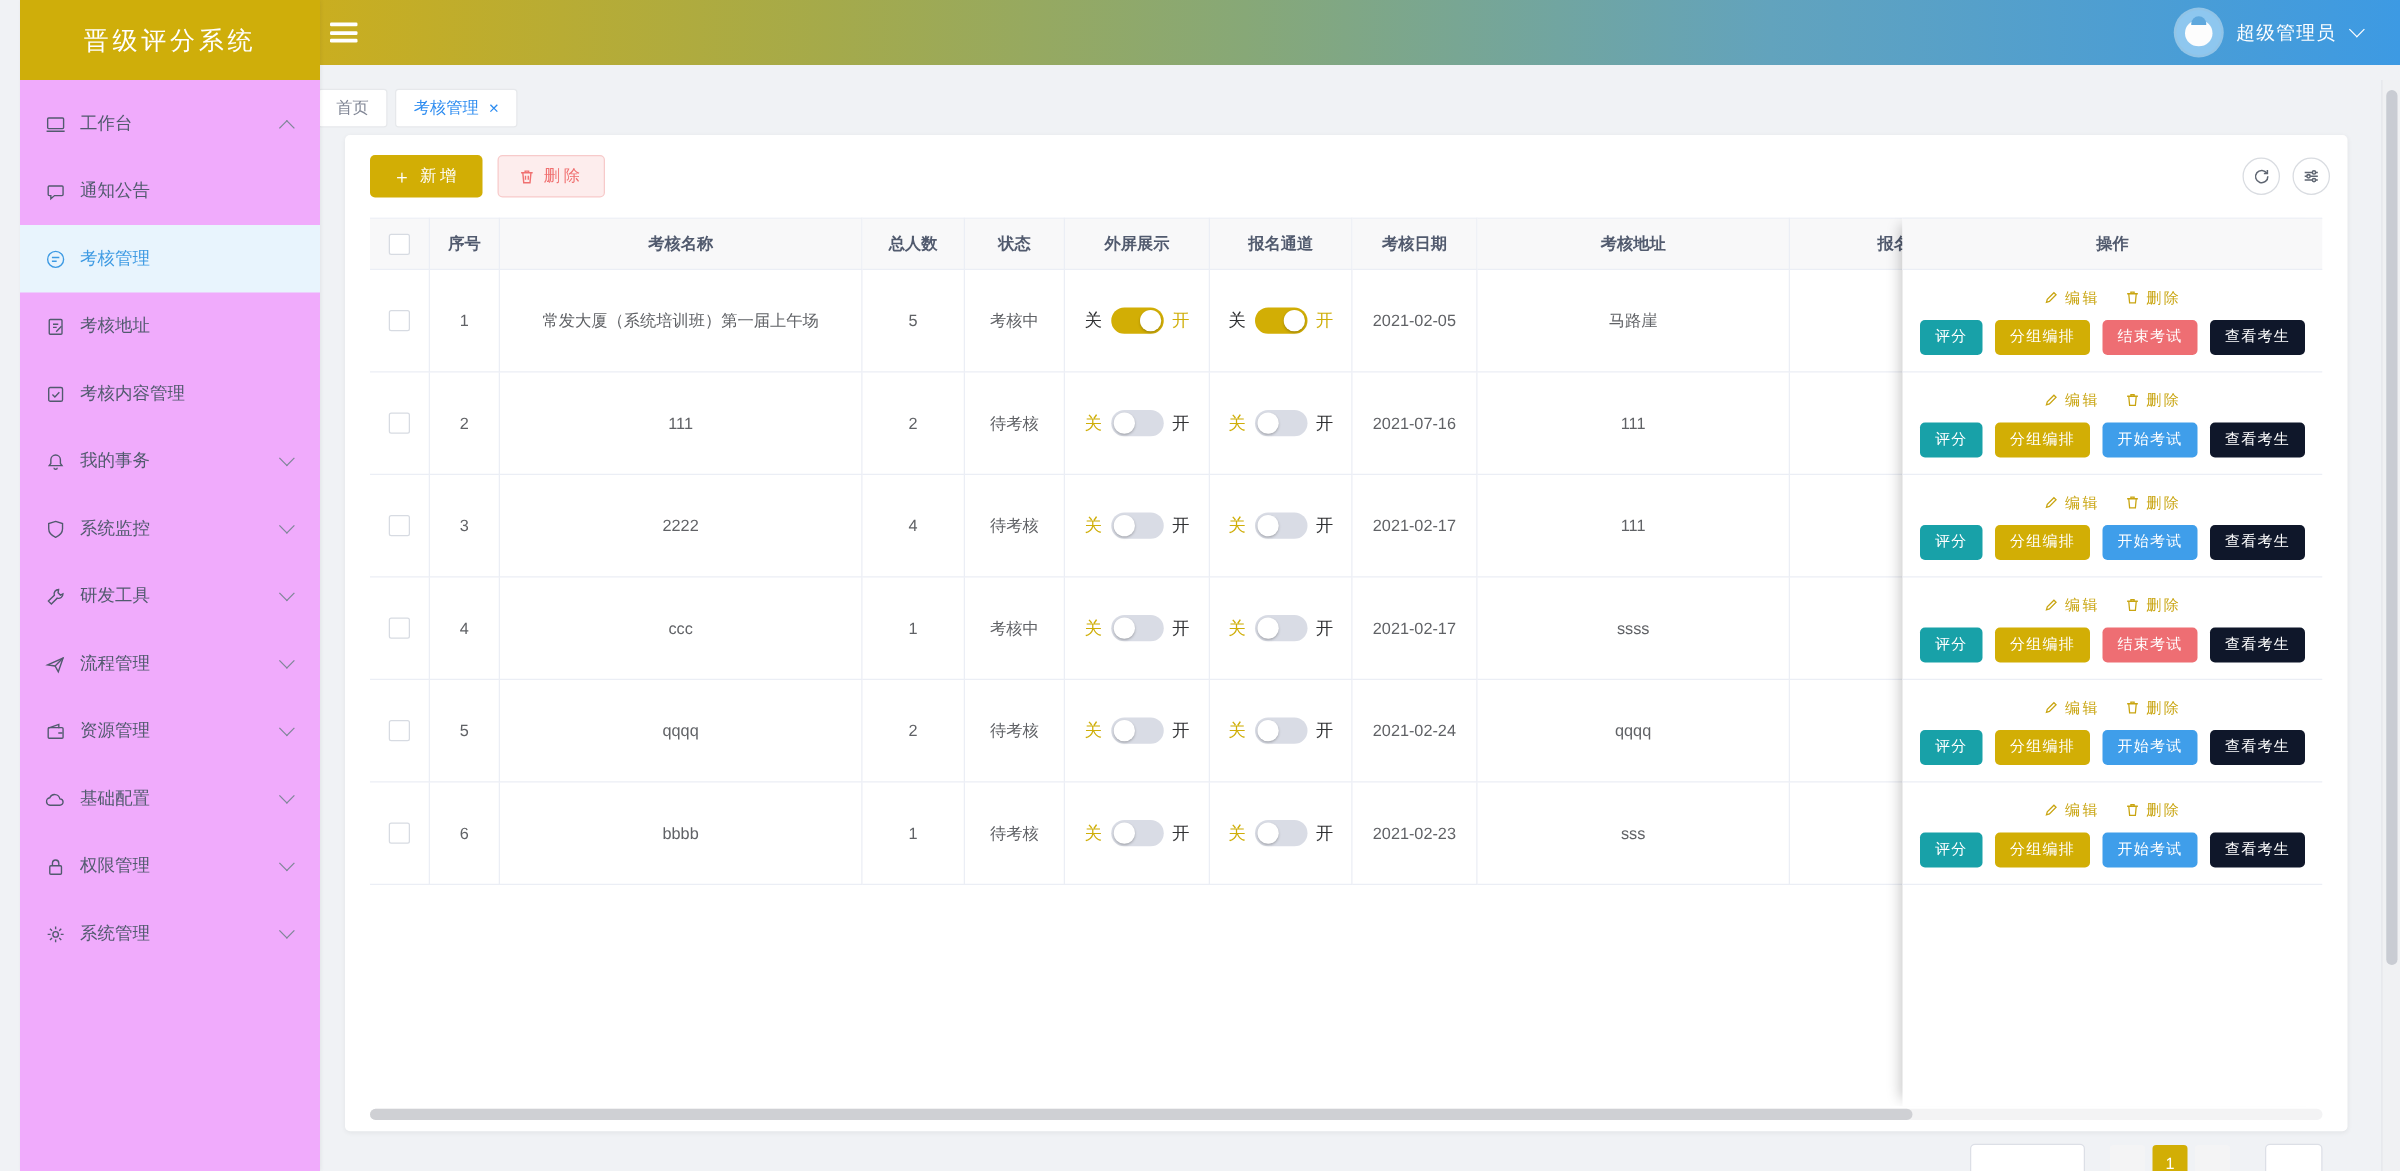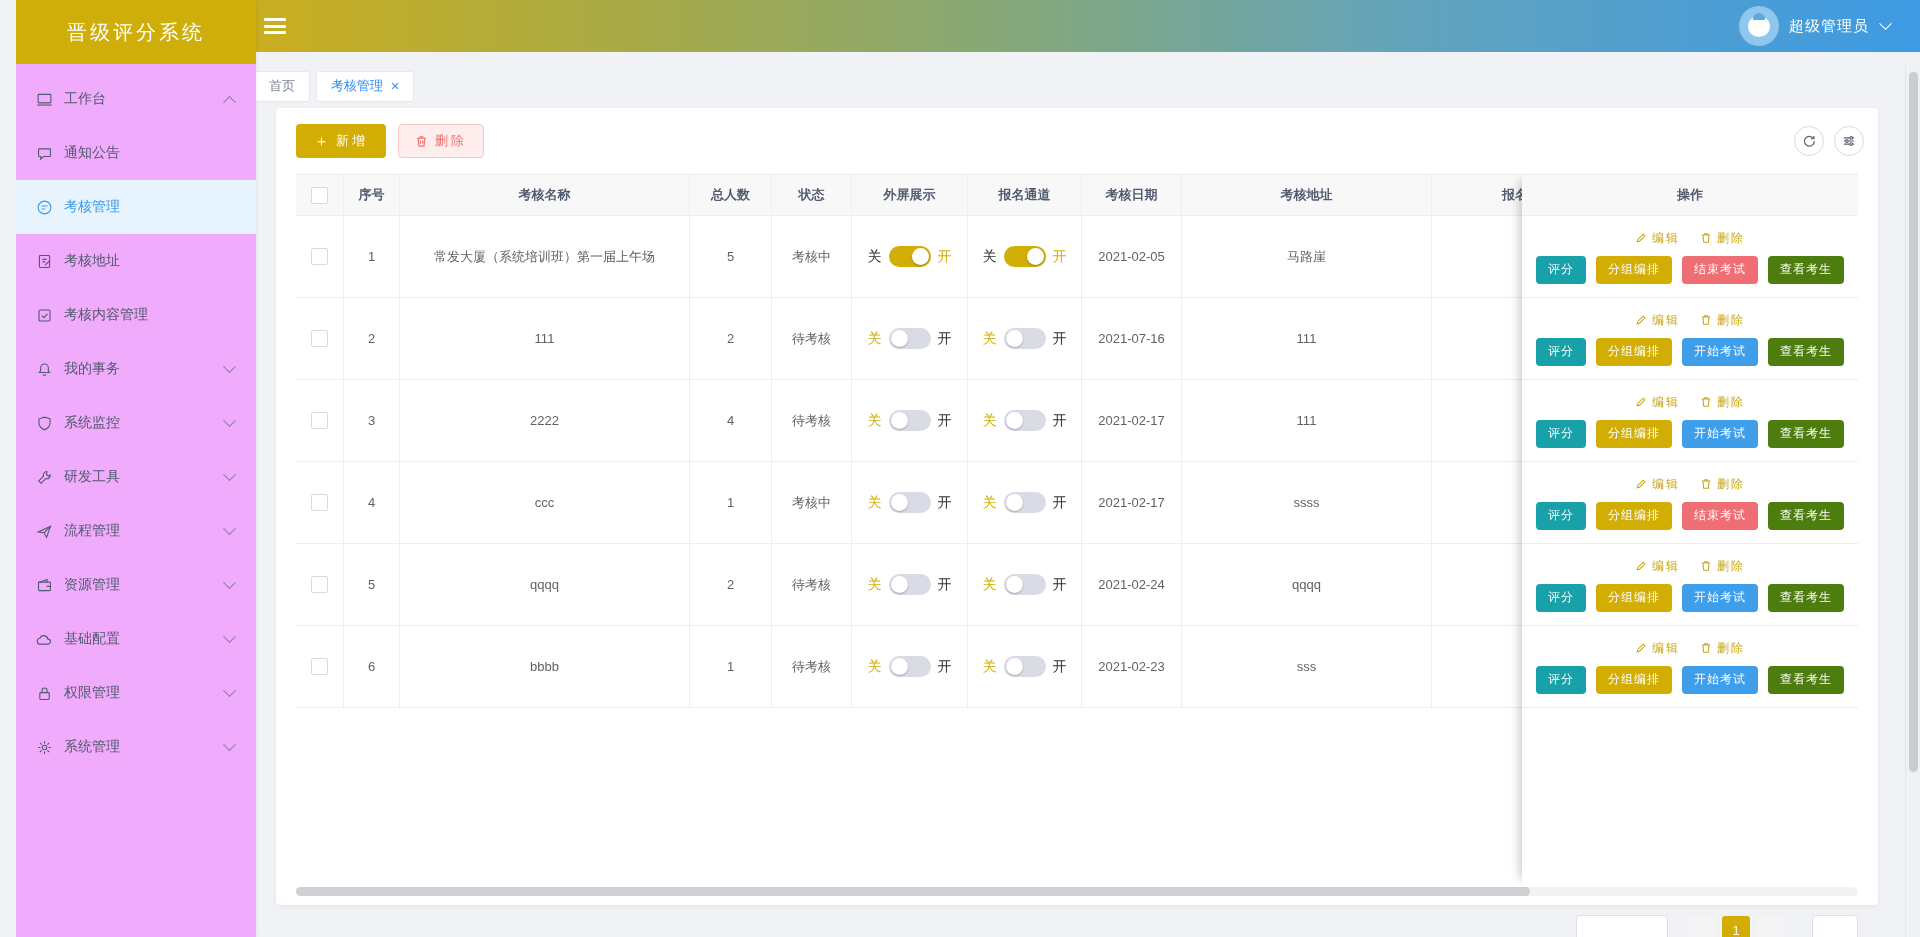--- a/index.html
+++ b/index.html
@@ -93,21 +93,21 @@
     box-sizing:border-box;}
   .f-row{height:82px;border-bottom:1px solid #ebeef5;display:flex;flex-direction:column;
     align-items:center;justify-content:center;box-sizing:border-box;}
   .links{display:flex;gap:20px;font-size:12px;color:#c9a511;}
   .link{display:inline-flex;align-items:center;gap:5px;cursor:pointer;letter-spacing:2px;}
   .link svg{width:12px;height:12px;fill:none;stroke:#c9a511;stroke-width:1.2;}
   .btns{display:flex;gap:10px;margin-top:9px;}
   .abtn{border:none;border-radius:4px;color:#fff;font-size:12px;height:28px;padding:0 12px;
     cursor:pointer;letter-spacing:1px;}
   .b-teal{background:#18a1a8;}.b-gold{background:#d2ae05;text-align:center;}.b-red{background:#ee6e73;}
-  .b-blue{background:#3f9eea;}.b-purple{background:#4d7c0f;}
+  .b-blue{background:#3f9eea;}.b-purple{background:#0f172a;}
 
   .hscroll{height:9px;margin:2px 20px 3px;border-radius:5px;background:#f3f3f4;position:relative;}
   .hthumb{position:absolute;left:0;top:0;height:9px;width:79%;background:#cfd0d4;border-radius:5px;}
 
   
   .pagination{position:absolute;top:851px;right:62px;display:flex;align-items:center;gap:6px;}
   .pg-select{width:92px;height:30px;background:#fff;border:1px solid #dcdfe6;border-radius:4px;
     margin-right:14px;box-sizing:border-box;}
   .pg-btn{min-width:28px;height:28px;background:#f4f4f5;border-radius:3px;display:flex;
     align-items:center;justify-content:center;font-size:13px;color:#606266;cursor:pointer;}

